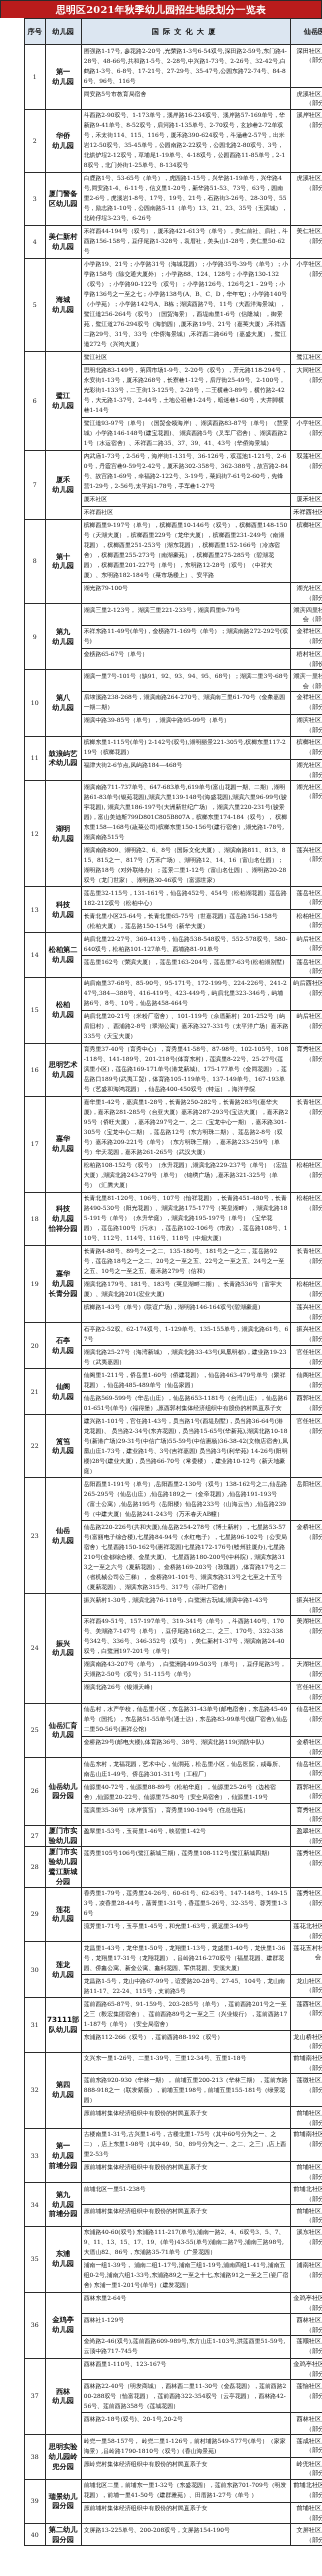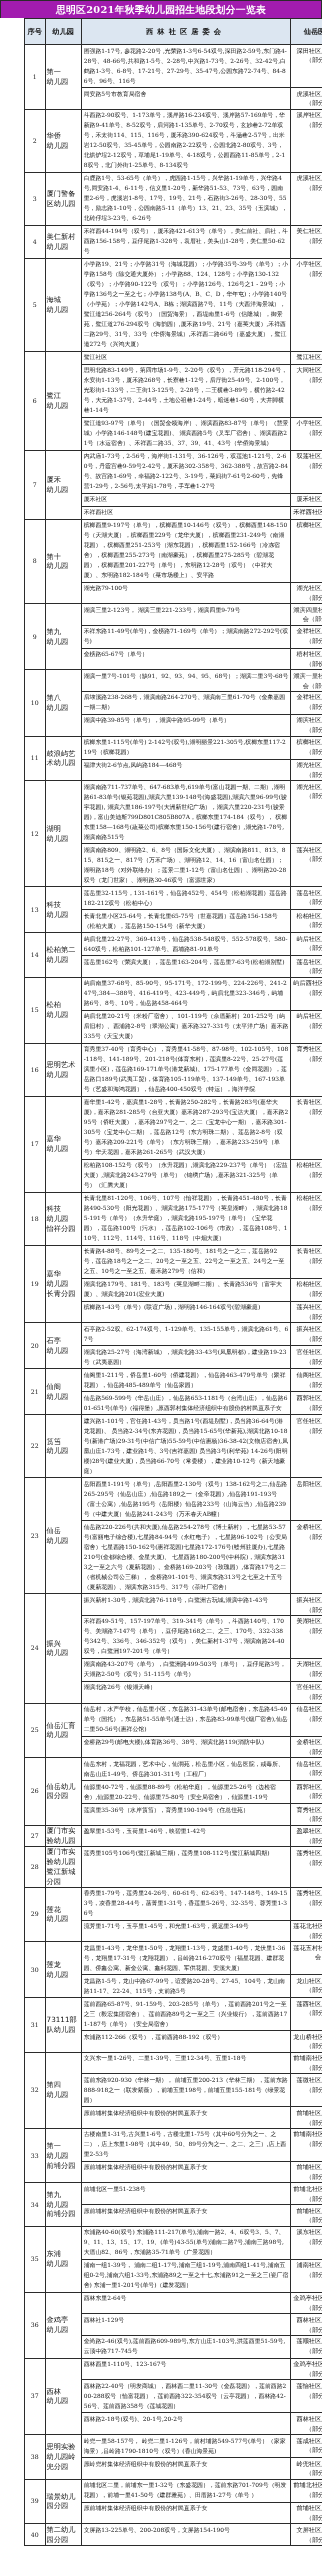--- a/index.html
+++ b/index.html
@@ -1,42 +1,42 @@
 <!DOCTYPE html>
 <html style="font-size:8.2px"><head>
 <meta charset="utf-8">
 <style>
   html,body{margin:0;padding:0;background:#fff;}
   body{width:322px;font-family:"DejaVu Serif","Liberation Serif",serif;color:#111;}
-  .title{background:#a21caf;color:#fff;text-align:center;font-size:9.8px;font-weight:bold;height:17px;line-height:17px;letter-spacing:0.3px;border:0.5px solid #2b2b2b;border-bottom:none;font-family:"DejaVu Serif",serif;}
+  .title{background:#b91c1c;color:#fff;text-align:center;font-size:9.8px;font-weight:bold;height:17px;line-height:17px;letter-spacing:0.3px;border:0.5px solid #2b2b2b;border-bottom:none;font-family:"DejaVu Serif",serif;}
   table{border-collapse:collapse;width:322px;table-layout:fixed;margin-left:24px;}
   col.c1{width:20.6px;} col.c2{width:36px;} col.c3{width:209px;} col.c4{width:56px;}
   th{background:#dce6f1;height:23px;font-size:7.2px;font-weight:bold;border:0.5px solid #2b2b2b;font-family:"DejaVu Sans",sans-serif;}
   th.route{letter-spacing:4.1px;}
   td{border:0.5px solid #2b2b2b;font-size:5.9px;line-height:10px;vertical-align:top;padding:0.5px 1px 1.5px 2.1px;word-break:break-all;}
   td.seq{text-align:center;vertical-align:middle;font-size:6.2px;padding:0;}
-  td.name{vertical-align:middle;font-weight:normal;font-size:7.2px;line-height:9.8px;padding:0 1px;font-family:"DejaVu Sans",sans-serif;}
+  td.name{text-align:center;vertical-align:middle;font-weight:bold;font-size:7.2px;line-height:9.8px;padding:0 1px;font-family:"DejaVu Sans",sans-serif;}
   td.comm{text-align:center;font-size:6.2px;line-height:9.8px;padding:0.5px 1px;}
 </style>
 </head>
 <body>
 
 <div class="title">思明区2021年秋季幼儿园招生地段划分一览表</div>
 <table>
   <colgroup>
       <col class="c1">
       <col class="c2">
       <col class="c3">
       <col class="c4">
     </colgroup>
   <thead>
     <tr>
       <th>序号</th>
       <th>幼儿园</th>
-      <th class="route">西林社区居委会</th>
+      <th class="route">国际文化大厦</th>
       <th>仙岳医院</th>
     </tr>
   </thead>
   <tbody id="tbody">
       <tr>
         <td class="seq" rowspan="2">1</td>
         <td class="name" rowspan="2">第一<br>幼儿园</td>
         <td>图强路1-17号, 蓼花路2-20号 ,光荣路1-3号6-54双号,深田路2-59号,东门路4-28号、48-66号,共和路1-5号、2-28号,中兴路1-73号、2-26号、32-42号,白鹤路1-3号、6-8号、17-21号、27-29号、35-47号,公园东路72-74号、84-86号、96号、116号</td>
         <td class="comm">深田社区居委会（部分）</td>
       </tr>

